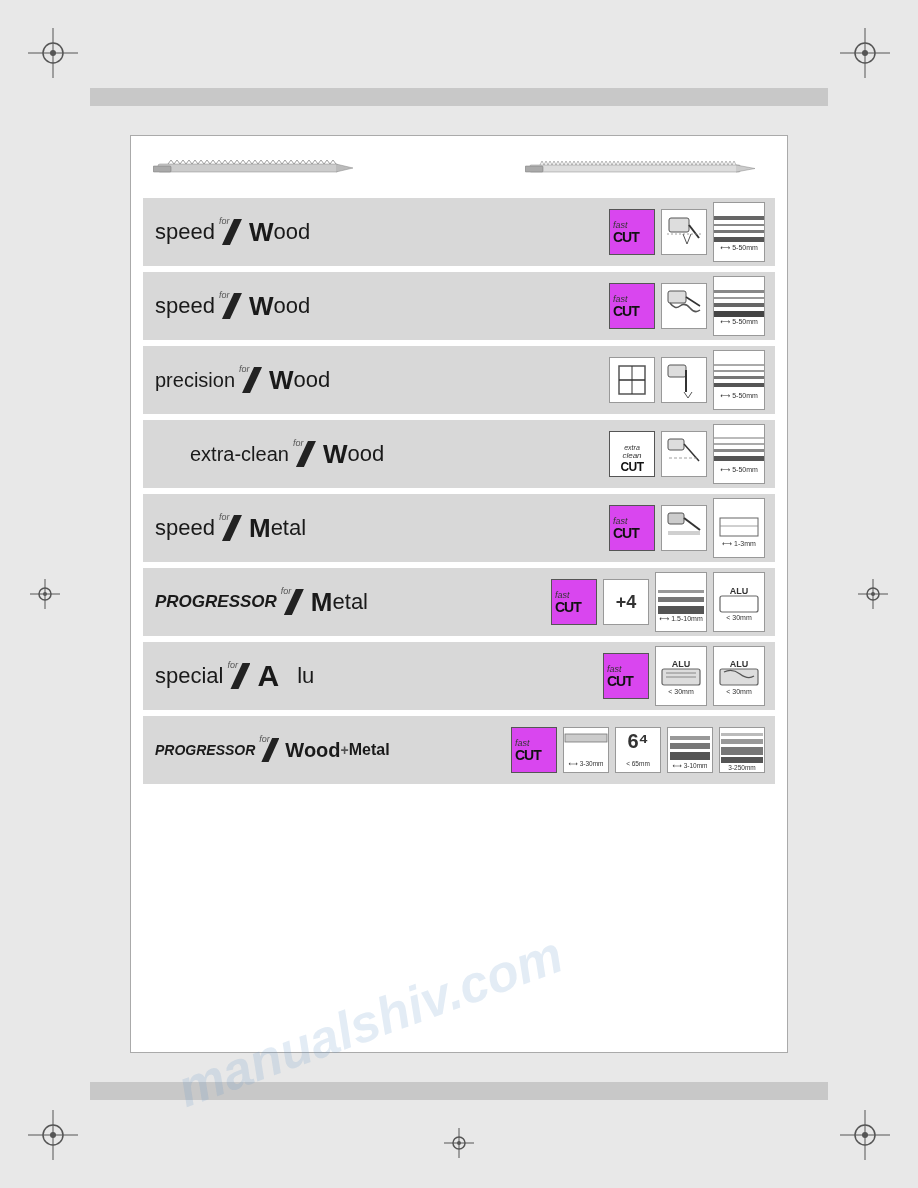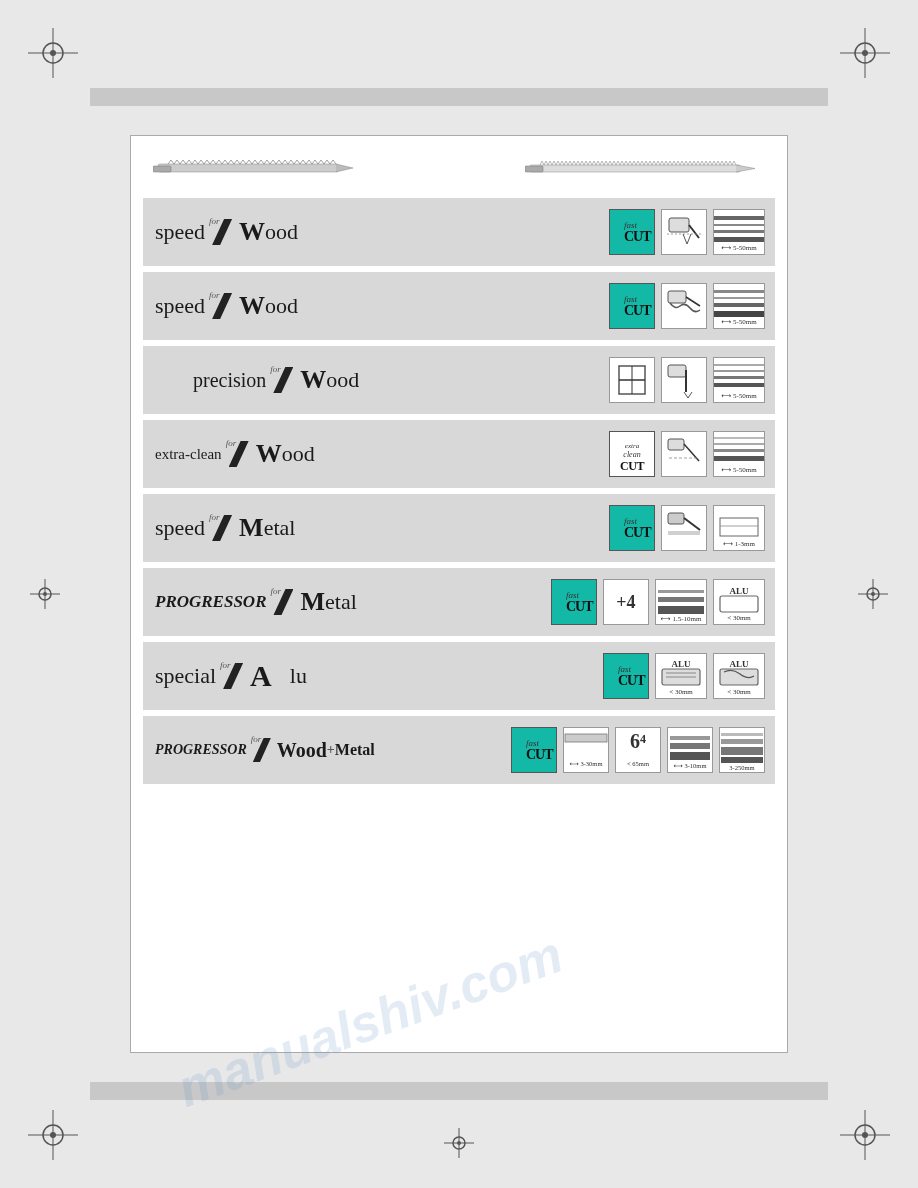--- a/index.html
+++ b/index.html
@@ -57,21 +57,20 @@
     
     .main-card {
       position: absolute;
       top: 135px;
       left: 130px;
       right: 130px;
       bottom: 135px;
       background: #ffffff;
       border: 1px solid #aaaaaa;
       padding: 12px;
-      font-family: Liberation Serif, serif;
     }
 
     
     .blade-row {
       display: flex;
       align-items: center;
       justify-content: space-between;
       padding: 8px 10px;
       margin-bottom: 6px;
     }
@@ -154,34 +153,34 @@
       align-items: center;
       justify-content: center;
       font-size: 8px;
       color: #333;
       position: relative;
       overflow: hidden;
     }
 
     .icon-box-lg {
       width: 52px;
-      height: 46px;
+      height: 60px;
     }
 
     
     .fast-cut {
       display: flex;
       flex-direction: column;
       align-items: flex-start;
       justify-content: center;
-      padding: 14px;
+      padding: 3px;
       border: 1.5px solid #555;
       width: 46px;
       height: 46px;
-      background: #14b8a6;
+      background: #d946ef;
     }
     .fast-cut .fast {
       font-size: 9px;
       font-style: italic;
       color: #333;
       line-height: 1;
     }
     .fast-cut .cut {
       font-size: 14px;
       font-weight: bold;
@@ -191,22 +190,22 @@
     }
 
     .extra-clean-box {
       width: 46px;
       height: 46px;
       border: 1.5px solid #555;
       background: #fff;
       display: flex;
       flex-direction: column;
       align-items: center;
-      justify-content: flex-start;
-      padding: 10px;
+      justify-content: flex-end;
+      padding: 2px;
     }
     .extra-clean-box .extra {
       font-size: 7px;
       font-style: italic;
       color: #333;
     }
     .extra-clean-box .clean {
       font-size: 8px;
       font-style: italic;
       color: #333;
@@ -406,21 +405,21 @@
           <rect x="2" y="27" width="50" height="6" fill="#444"></rect>
           <text x="27" y="40" text-anchor="middle" font-size="7" fill="#333">⟷ 5-50mm</text>
         </svg>
       </div>
     </div>
   </div>
 
   <div class="product-row">
     <div class="product-label">
       <span class="product-label-text">
-        <span style="font-size:20px;margin-left:38px;">precision</span>
+        <span style="font-size:20px;">precision</span>
         <span class="slash-container">
           <span class="slash-for-label">for</span>
           <span style="display:inline-block;width:20px;height:26px;background:#222;clip-path:polygon(60% 0%,100% 0%,40% 100%,0% 100%);margin:0 4px;vertical-align:middle;"></span>
         </span>
         <span style="font-size:26px;font-weight:bold;">W</span>
           <span style="font-size:22px;">ood</span>
       </span>
     </div>
     <div class="product-icons">
 
@@ -446,21 +445,21 @@
           <rect x="2" y="25" width="50" height="4" fill="#555"></rect>
           <text x="27" y="40" text-anchor="middle" font-size="7" fill="#333">⟷ 5-50mm</text>
         </svg>
       </div>
     </div>
   </div>
 
   <div class="product-row">
     <div class="product-label">
       <span class="product-label-text">
-        <span style="font-size:15px;">extra-clean</span>
+        <span style="font-size:20px;margin-left:35px;">extra-clean</span>
         <span class="slash-container">
           <span class="slash-for-label">for</span>
           <span style="display:inline-block;width:20px;height:26px;background:#222;clip-path:polygon(60% 0%,100% 0%,40% 100%,0% 100%);margin:0 4px;vertical-align:middle;"></span>
         </span>
         <span style="font-size:26px;font-weight:bold;">W</span>
           <span style="font-size:22px;">ood</span>
       </span>
     </div>
     <div class="product-icons">
 

